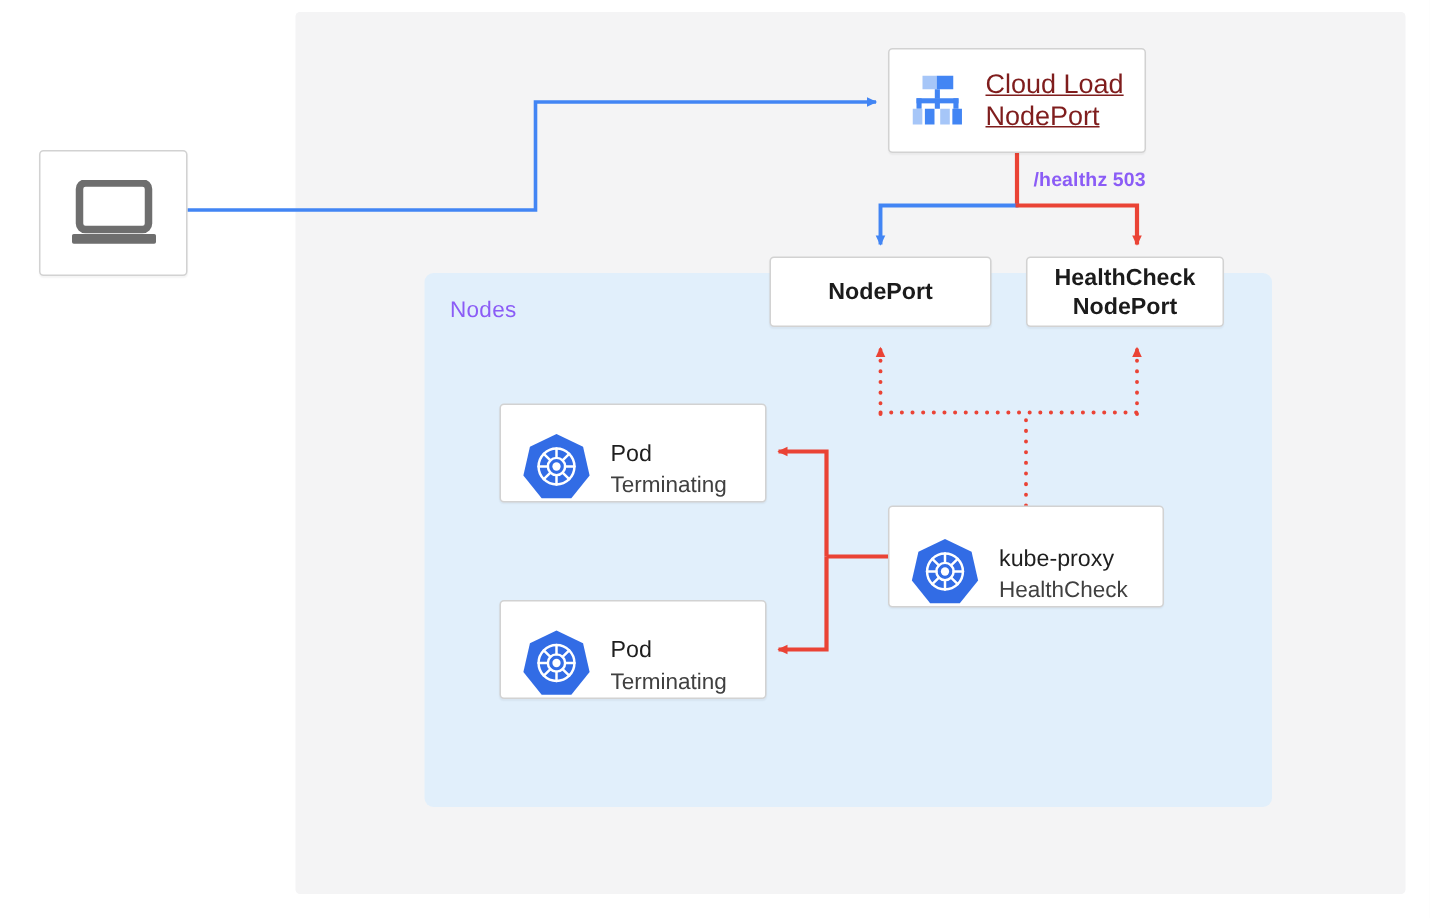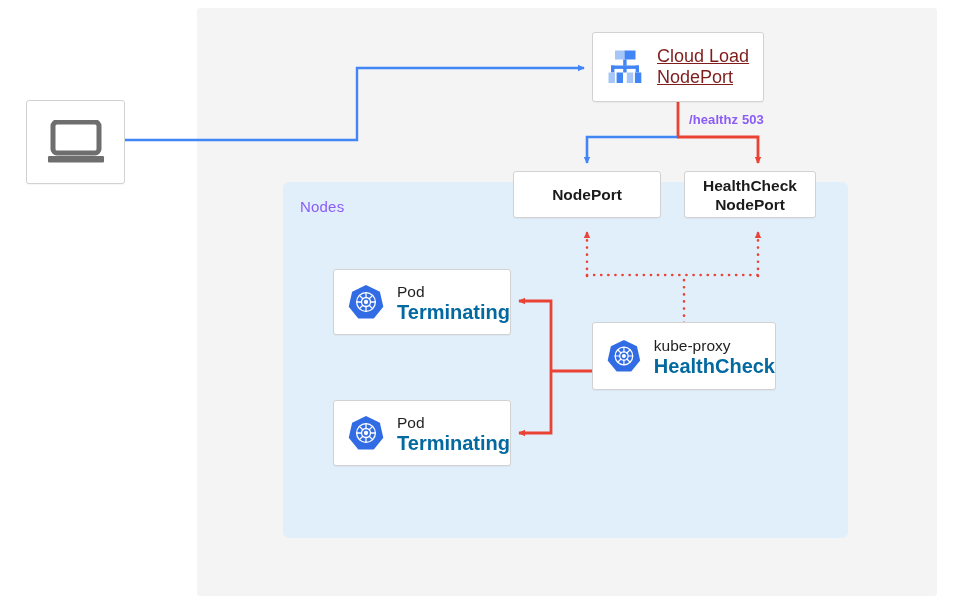--- a/index.html
+++ b/index.html
@@ -78,28 +78,28 @@
     color: #7f1d1d;
     line-height: 21px;
     text-decoration: underline;
   }
 
   
   #nodeport-box { left: 513px; top: 171px; width: 148px; height: 47px; }
   #hc-nodeport-box { left: 684px; top: 171px; width: 132px; height: 47px; }
 
   
-  .k8s-card { display: flex; align-items: center; height: 100%; padding-left: 14px; box-sizing: border-box; }
+  .k8s-card { display: flex; align-items: flex-end; height: 100%; padding-left: 14px; box-sizing: border-box; }
   .k8s-text { margin-left: 13px; }
   .k8s-main { font-size: 15.5px; color: #1f1f1f; line-height: 21px; }
-  .k8s-sub  { font-size: 20px;  color: #0369a1; line-height: 21px; font-weight: bold; }
+  .k8s-sub  { font-size: 15px;  color: #404040; line-height: 21px; }
 
   #pod1-box { left: 333px; top: 269px; width: 178px; height: 66px; }
   #pod2-box { left: 333px; top: 400px; width: 178px; height: 66px; }
-  #kubeproxy-box { left: 592px; top: 322px; width: 184px; height: 68px; }
+  #kubeproxy-box { left: 592px; top: 337px; width: 184px; height: 68px; }
 
   
   .healthz-label {
     position: absolute;
     left: 689px; top: 112px;
     font-size: 13px;
     font-weight: bold;
     color: #8b5cf6;
     letter-spacing: .1px;
   }

